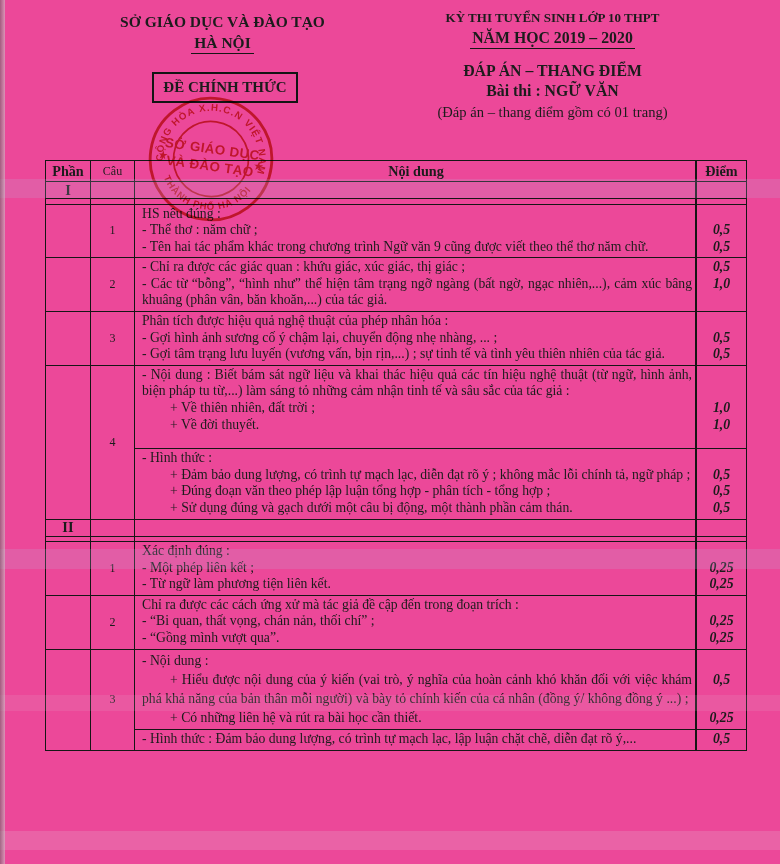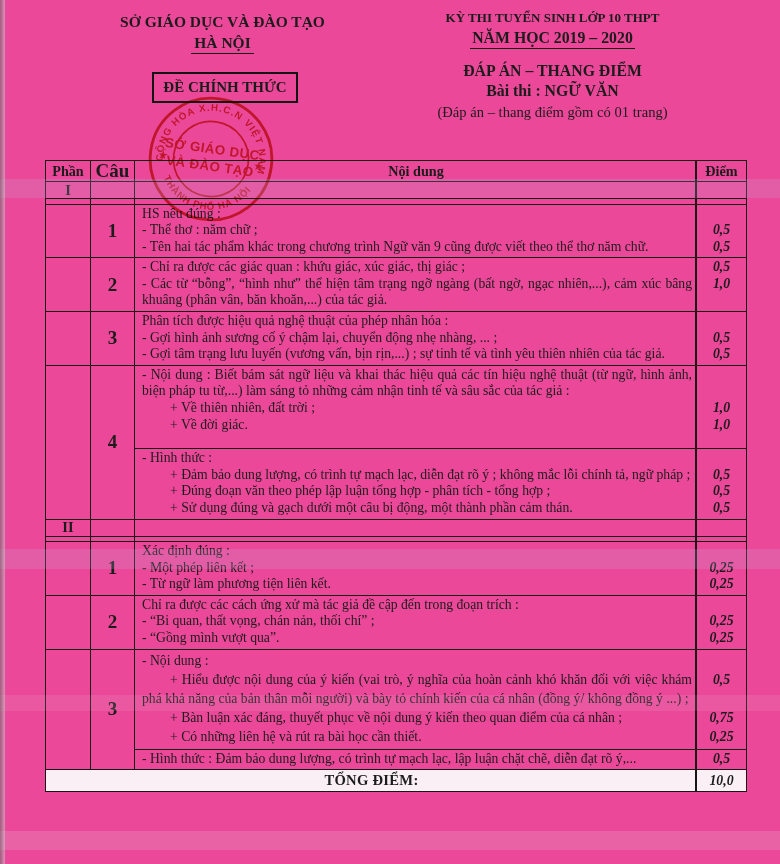--- a/index.html
+++ b/index.html
@@ -29,21 +29,21 @@
     display:flex;align-items:center;justify-content:center;font-weight:bold;font-size:15px;z-index:5;background:transparent;}
   
   .stamp{position:absolute;left:136px;top:84px;width:150px;height:150px;z-index:20;
     opacity:.88;mix-blend-mode:multiply;}
   .stamp text{font-family:"Liberation Sans",sans-serif;font-weight:bold;}
   
   .table{position:absolute;left:45px;top:160px;width:700px;border:1.6px solid #161616;z-index:1;}
   .vline{position:absolute;top:0;bottom:0;right:49.4px;width:1.3px;background:#161616;z-index:2;}
   .c-phan{width:44px;border-right:1.3px solid #161616;flex-shrink:0;}
   .c-cau{width:43px;border-right:1.3px solid #161616;flex-shrink:0;
-    display:flex;align-items:center;justify-content:center;font-weight:bold;font-size:19px;}
+    display:flex;align-items:center;justify-content:center;font-weight:normal;font-size:12px;}
   .c-body{flex:1;min-width:0;}
   .thead{display:flex;height:20px;border-bottom:1.4px solid #161616;font-weight:bold;font-size:14.2px;}
   .thead .c-phan,.thead .c-cau{display:flex;align-items:center;justify-content:center;}
   .thead .c-body{display:flex;}
   .h-nd{flex:1;display:flex;align-items:center;justify-content:center;}
   .h-diem{width:49px;display:flex;align-items:center;justify-content:center;}
   .rows .trow{display:flex;}
   .rows .trow + .trow{border-top:1.3px solid #161616;}
   .srow{height:16px;}
   .srow .c-phan{display:flex;align-items:center;justify-content:center;font-weight:bold;font-size:14.5px;}
@@ -195,21 +195,21 @@
           <div class="subrow pad-b">
             <div class="line">
                 <div class="ltxt">- Nội dung : Biết bám sát ngữ liệu và khai thác hiệu quả các tín hiệu nghệ thuật (từ ngữ, hình ảnh, biện pháp tu từ,...) làm sáng tỏ những cảm nhận tinh tế và sâu sắc của tác giả :</div>
                 <div class="lscore"></div>
               </div>
             <div class="line">
                 <div class="ltxt ind">+ Về thiên nhiên, đất trời ;</div>
                 <div class="lscore">1,0</div>
               </div>
             <div class="line">
-                <div class="ltxt ind">+ Về đời giác.</div>
+                <div class="ltxt ind">+ Về đời thuyết.</div>
                 <div class="lscore">1,0</div>
               </div>
           </div>
           <div class="subrow">
             <div class="line">
                 <div class="ltxt">- Hình thức :</div>
                 <div class="lscore"></div>
               </div>
             <div class="line">
                 <div class="ltxt ind">+ Đảm bảo dung lượng, có trình tự mạch lạc, diễn đạt rõ ý ; không mắc lỗi chính tả, ngữ pháp ;</div>
@@ -287,37 +287,29 @@
           <div class="subrow lh-lg">
             <div class="line">
                 <div class="ltxt">- Nội dung :</div>
                 <div class="lscore"></div>
               </div>
             <div class="line">
                 <div class="ltxt ind">+ Hiểu được nội dung của ý kiến (vai trò, ý nghĩa của hoàn cảnh khó khăn đối với việc khám phá khả năng của bản thân mỗi người) và bày tỏ chính kiến của cá nhân (đồng ý/ không đồng ý ...) ;</div>
                 <div class="lscore">0,5</div>
               </div>
             <div class="line">
-                <div class="ltxt ind">+ Bàn luận xác đáng, thuyết phục về nội dung ý kiến theo quan điểm của cá nhân ;</div>
-                <div class="lscore">0,75</div>
-              </div>
-            <div class="line">
                 <div class="ltxt ind">+ Có những liên hệ và rút ra bài học cần thiết.</div>
                 <div class="lscore">0,25</div>
               </div>
           </div>
           <div class="subrow">
             <div class="line">
                 <div class="ltxt">- Hình thức : Đảm bảo dung lượng, có trình tự mạch lạc, lập luận chặt chẽ, diễn đạt rõ ý,...</div>
                 <div class="lscore">0,5</div>
               </div>
           </div>
         </div>
       </div>
 
     </div>
 
-    <div class="tfoot">
-      <div class="f-label">TỔNG ĐIỂM:</div>
-      <div class="f-score">10,0</div>
-    </div>
   </div>
 </div>
 
 </body></html>

